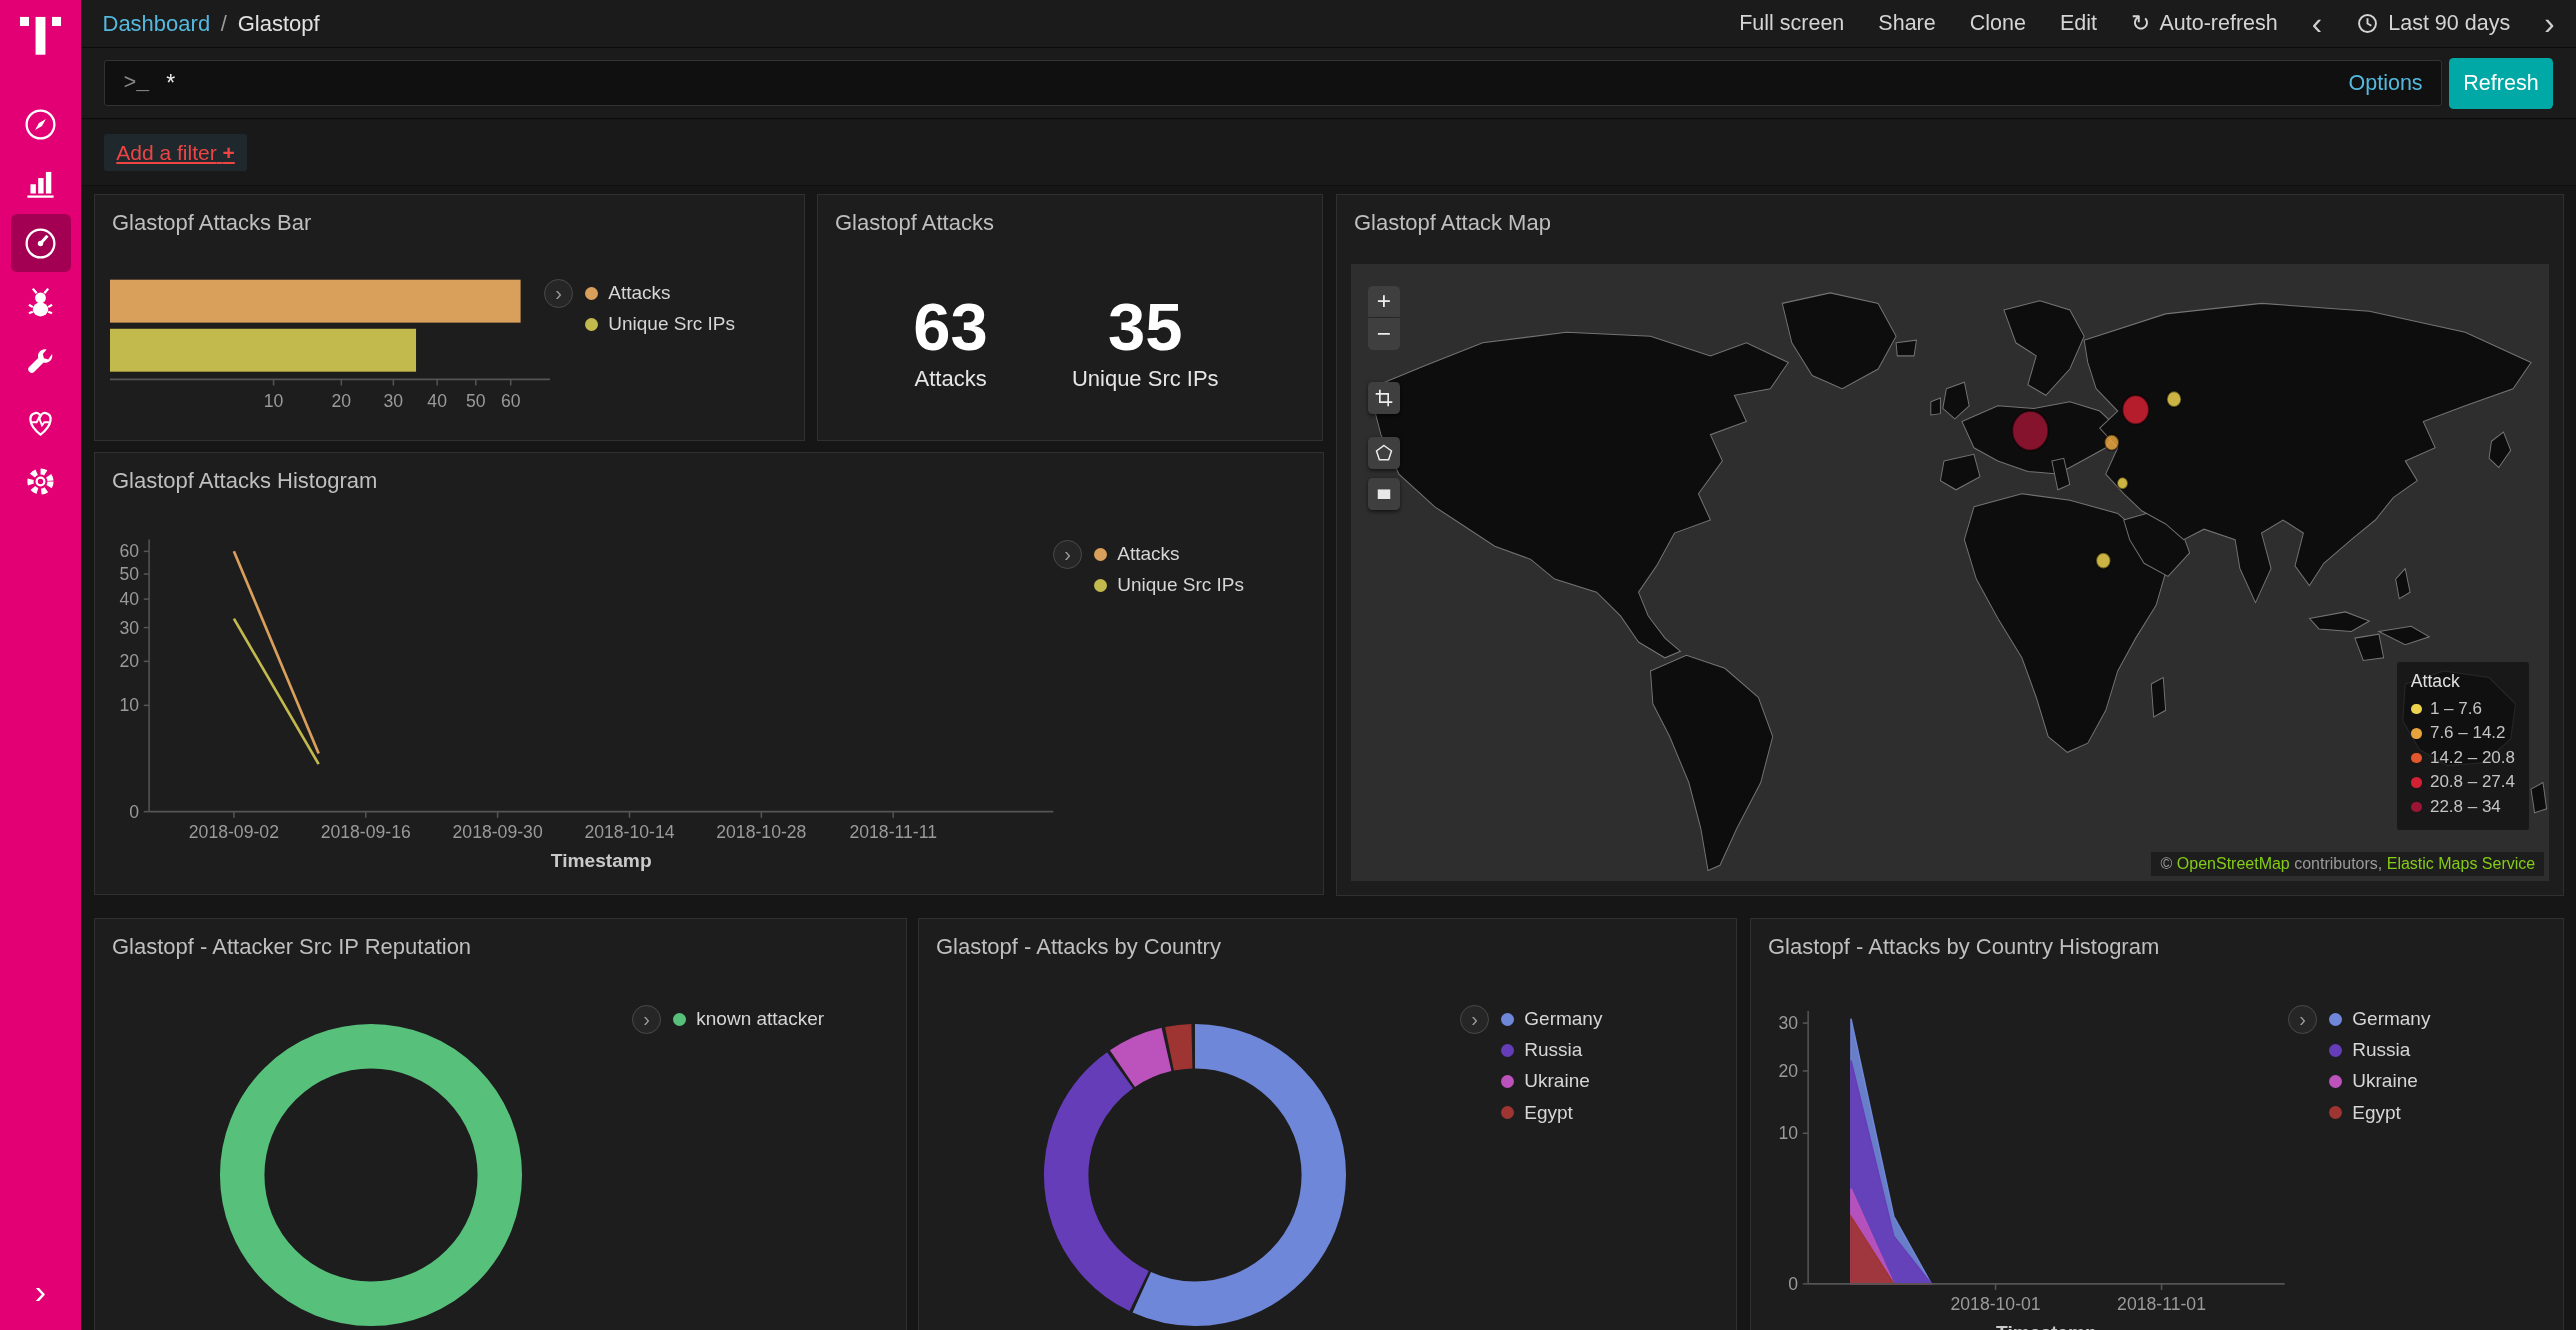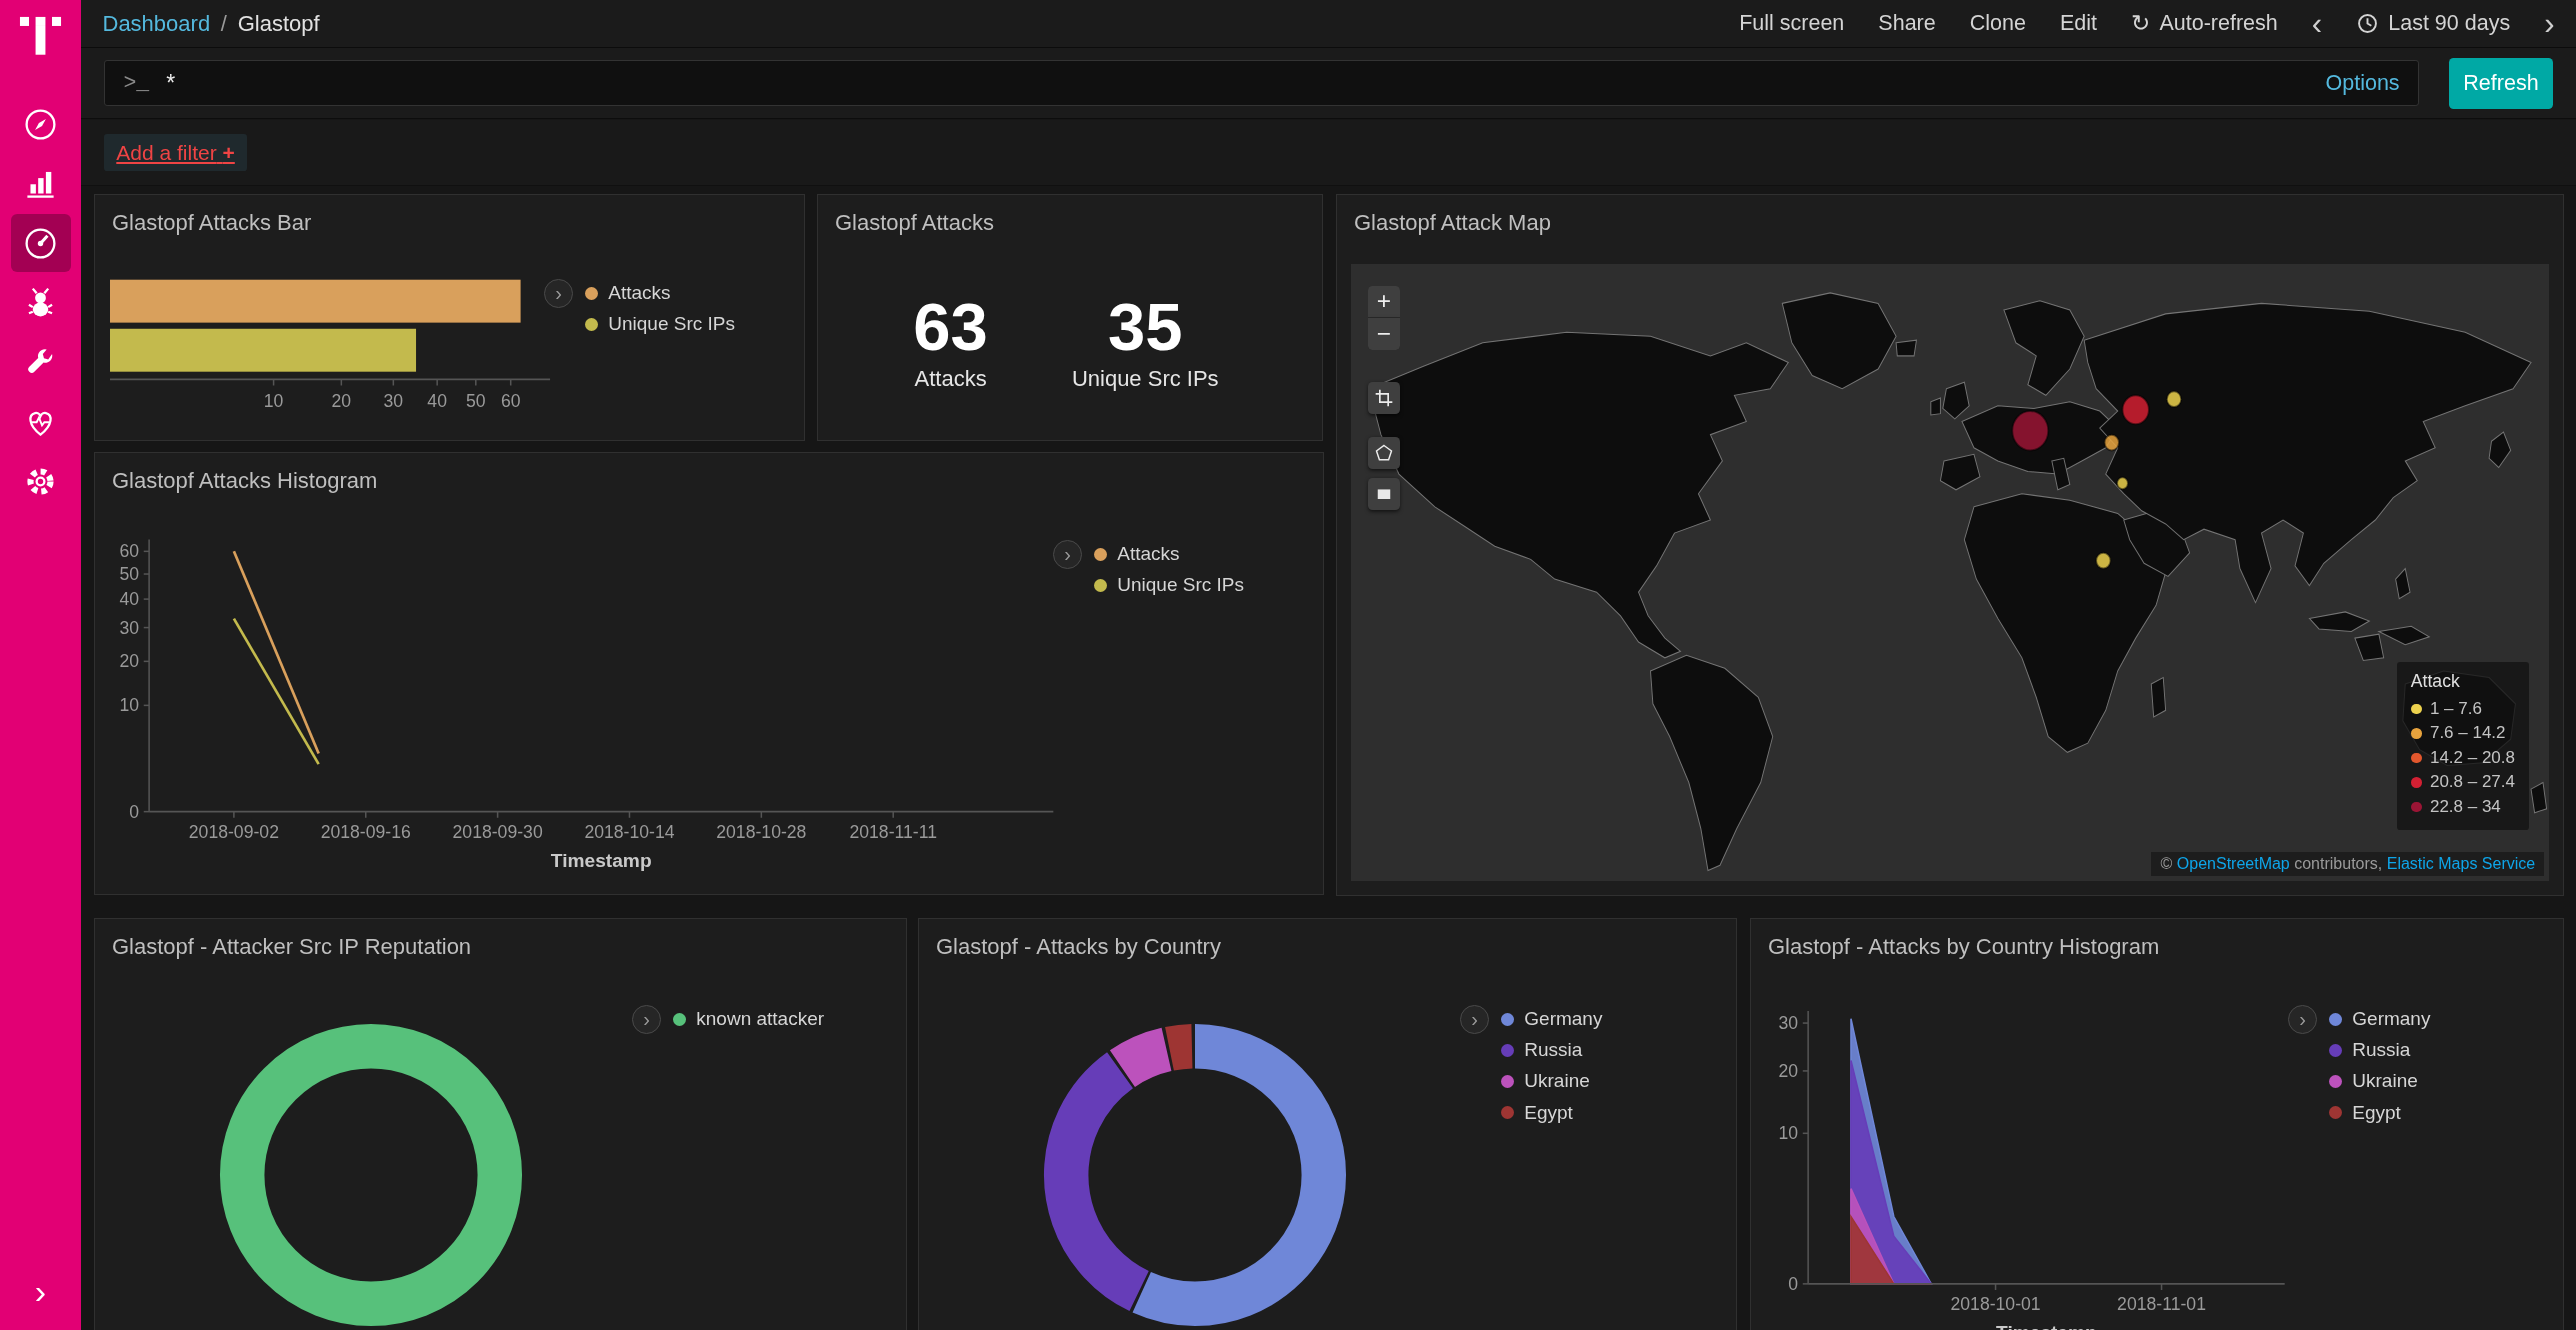--- a/index.html
+++ b/index.html
@@ -29,21 +29,21 @@
   .chev { font-size:31px; line-height:1; color:#cfcfcf; }
 
   
   .querybar { position:absolute; left:81px; top:48px; right:0; height:71px; background:#1b1b1b;
     border-bottom:0.8px solid #0d0d0d; display:flex; align-items:center; padding:0 23px; }
   .query-input { flex:1; height:46px; background:#101010; border:0.8px solid #333; border-radius:3.1px;
     display:flex; align-items:center; padding:0 18.4px; font-size:23px; cursor:text; }
   .prompt { font-family:"Liberation Mono", monospace; color:#8a8a8a; margin-right:17px; font-size:21.5px; }
   .qvalue { color:#ececec; flex:1; }
   .options { color:#54b9de; font-size:21.5px; cursor:pointer; }
-  .refresh-btn { margin-left:30px; width:104px; height:51px; background:#00a9a5; color:#fff;
+  .refresh-btn { margin-left:7px; width:104px; height:51px; background:#00a9a5; color:#fff;
     border:none; border-radius:4.6px; font-size:21.5px; font-family:"Liberation Sans",sans-serif; cursor:pointer; }
 
   
   .filterbar { position:absolute; left:81px; top:120px; right:0; height:66px; background:#191919;
     border-bottom:0.8px solid #101010; display:flex; align-items:center; padding:0 23px; }
   .add-filter { color:#ef4444; font-size:21px; background:rgba(84,185,222,.10); padding:6.1px 12.3px;
     border-radius:3.1px; text-decoration:underline; cursor:pointer; }
   .add-filter .plus { font-weight:bold; text-decoration:none; }
 
   
@@ -77,21 +77,21 @@
   .ctrl-group .ctrl:first-child { border-bottom:0.8px solid #2a2a2a; }
   .ctrl.single { border-radius:4.6px; }
   .mc-gap-lg { margin-top:32px; } .mc-gap-md { margin-top:23px; } .mc-gap-sm { margin-top:9.2px; }
   .map-legend { position:absolute; right:20px; bottom:51px; background:rgba(18,18,18,.78);
     padding:9.2px 14px 10.7px; border-radius:3.1px; z-index:5; }
   .map-legend-title { font-size:17.6px; color:#e0e0e0; margin-bottom:4.6px; }
   .map-legend-row { display:flex; align-items:center; gap:8.4px; font-size:17px; color:#c4c4c4; line-height:24.5px; }
   .map-legend-row .legend-dot { width:10.7px; height:10.7px; }
   .map-attr { position:absolute; right:4.6px; bottom:4.6px; background:rgba(20,20,20,.65); padding:3.1px 9.2px;
     font-size:16px; color:#9a9a9a; z-index:5; }
-  .map-attr a { color:#0ea5e9; text-decoration:none; cursor:pointer; }
+  .map-attr a { color:#84cc16; text-decoration:none; cursor:pointer; }
 </style>
 </head>
 <body>
 
 <nav class="sidebar">
   <div class="logo">
     <svg width="49" height="46" viewBox="0 0 56 56">
       <rect x="3" y="6" width="11" height="11" fill="#fff"></rect>
       <rect x="42" y="6" width="11" height="11" fill="#fff"></rect>
       <rect x="22" y="6" width="12" height="11" fill="#fff"></rect>

